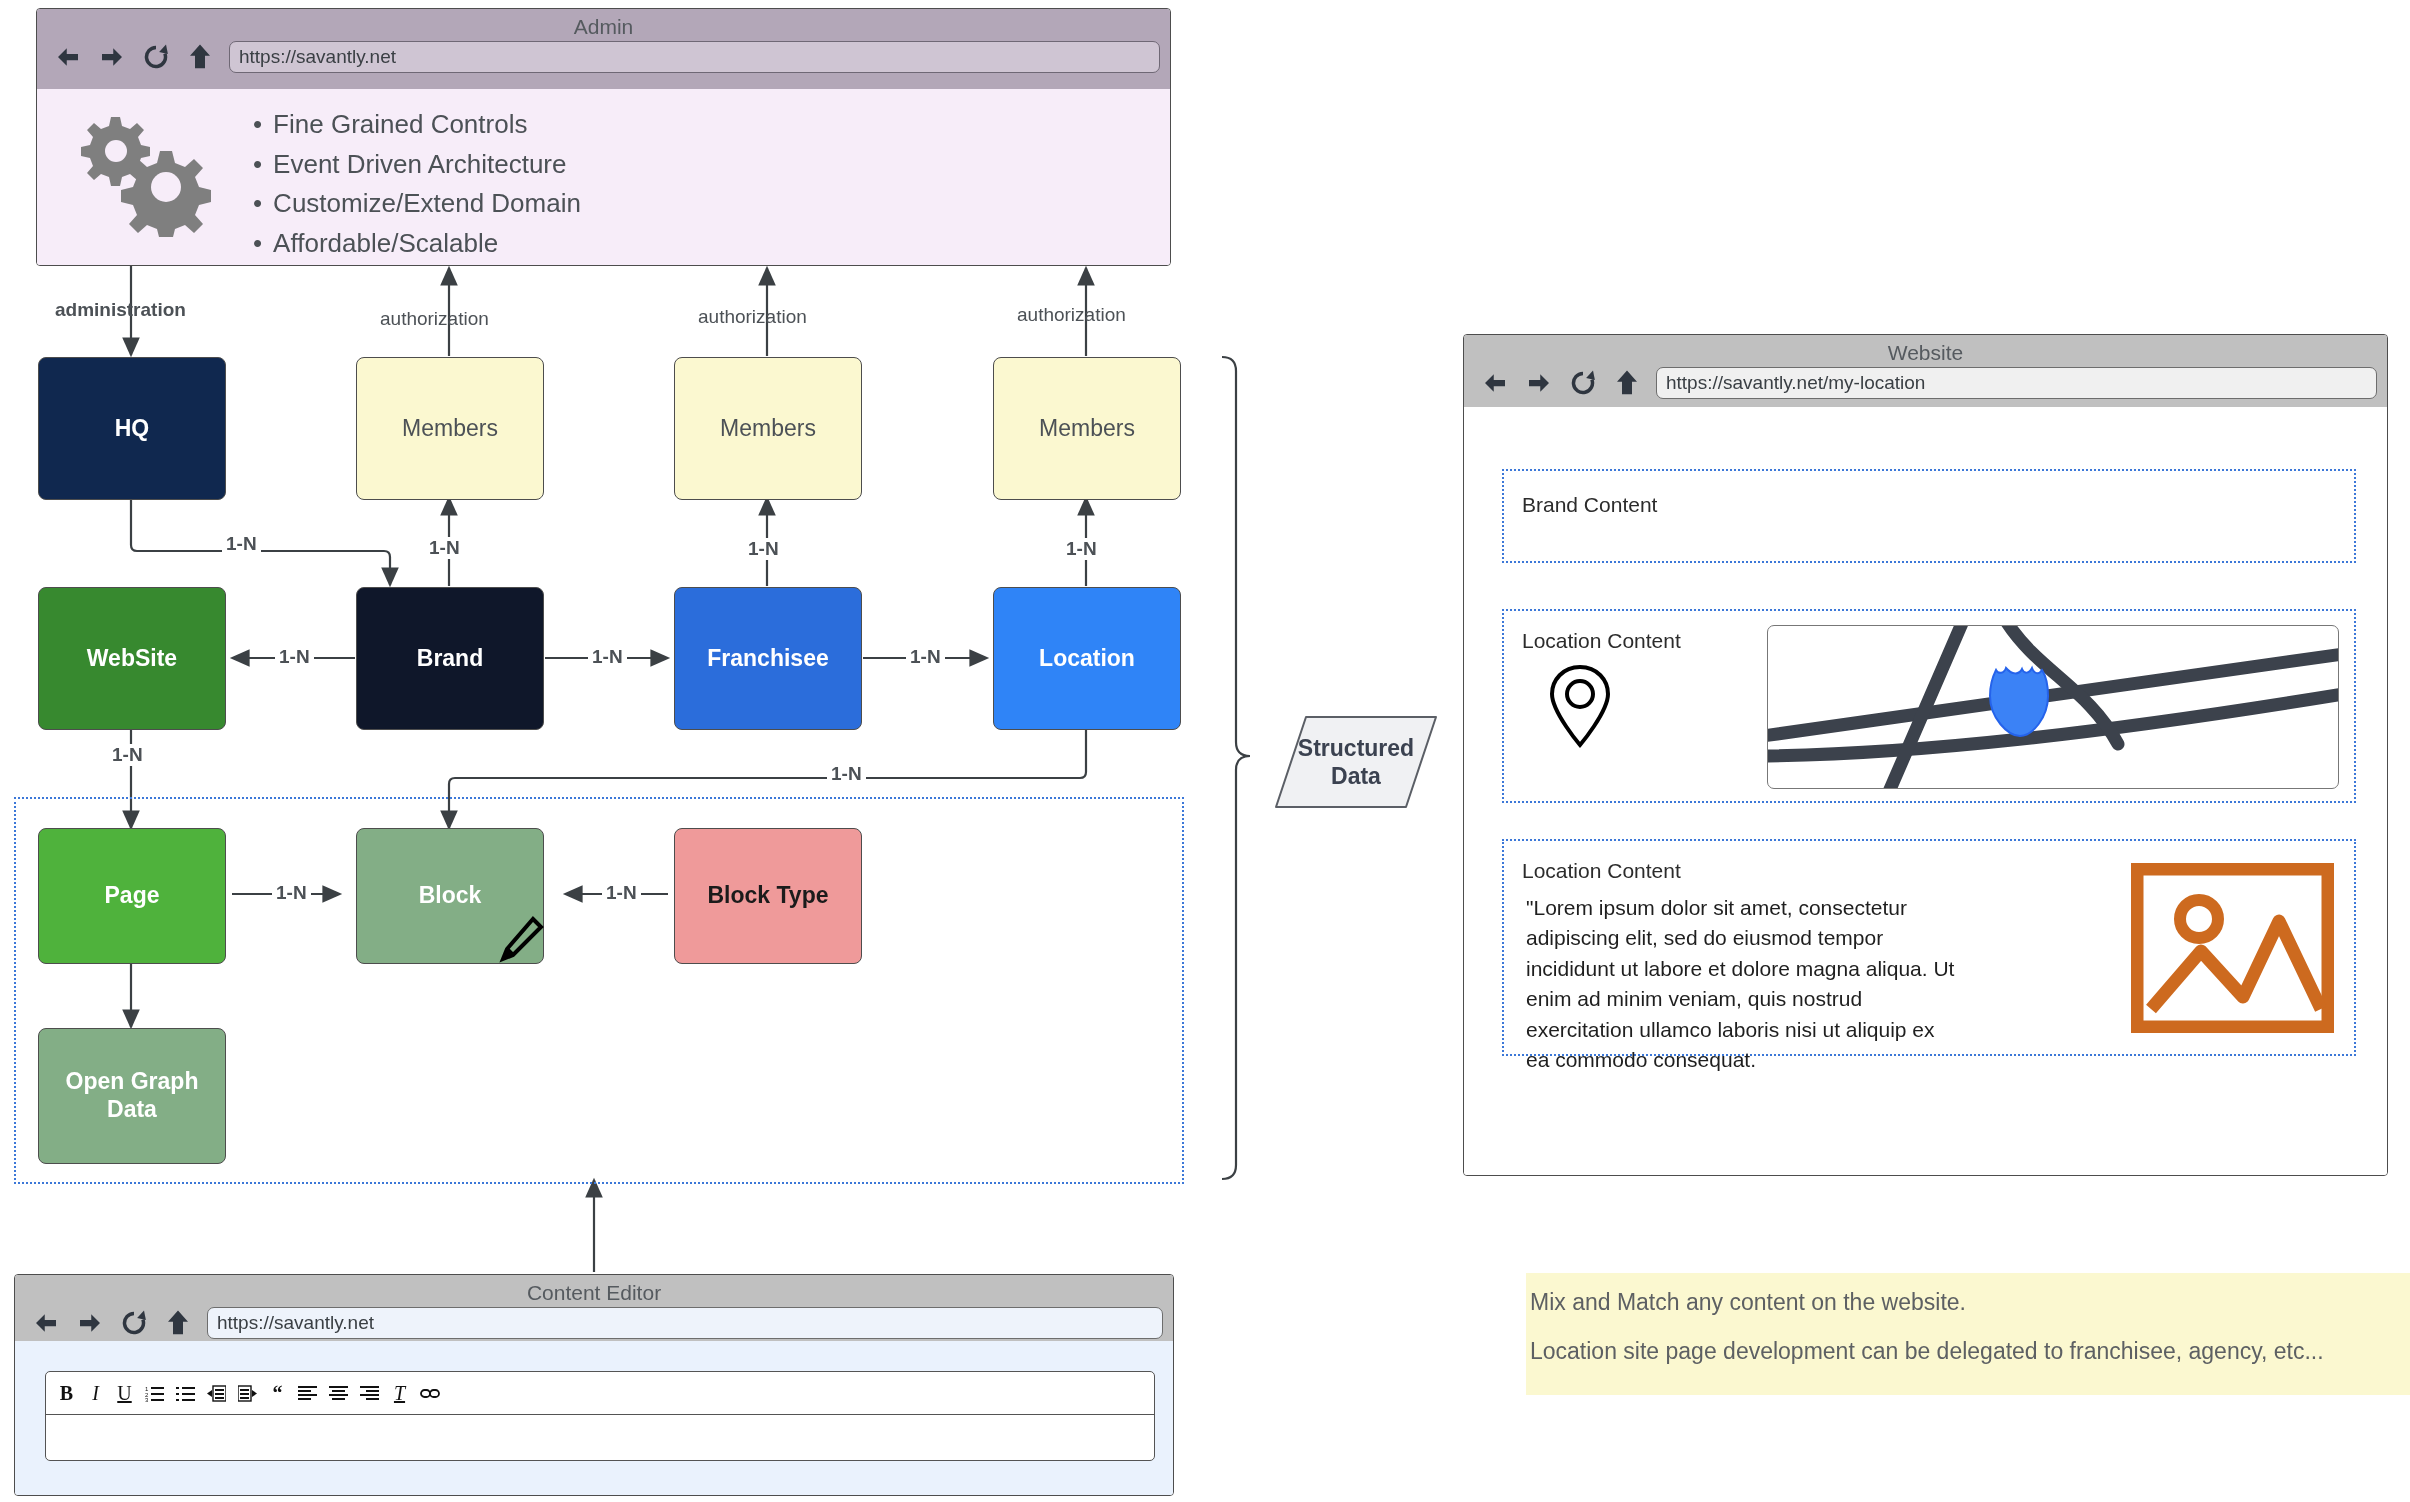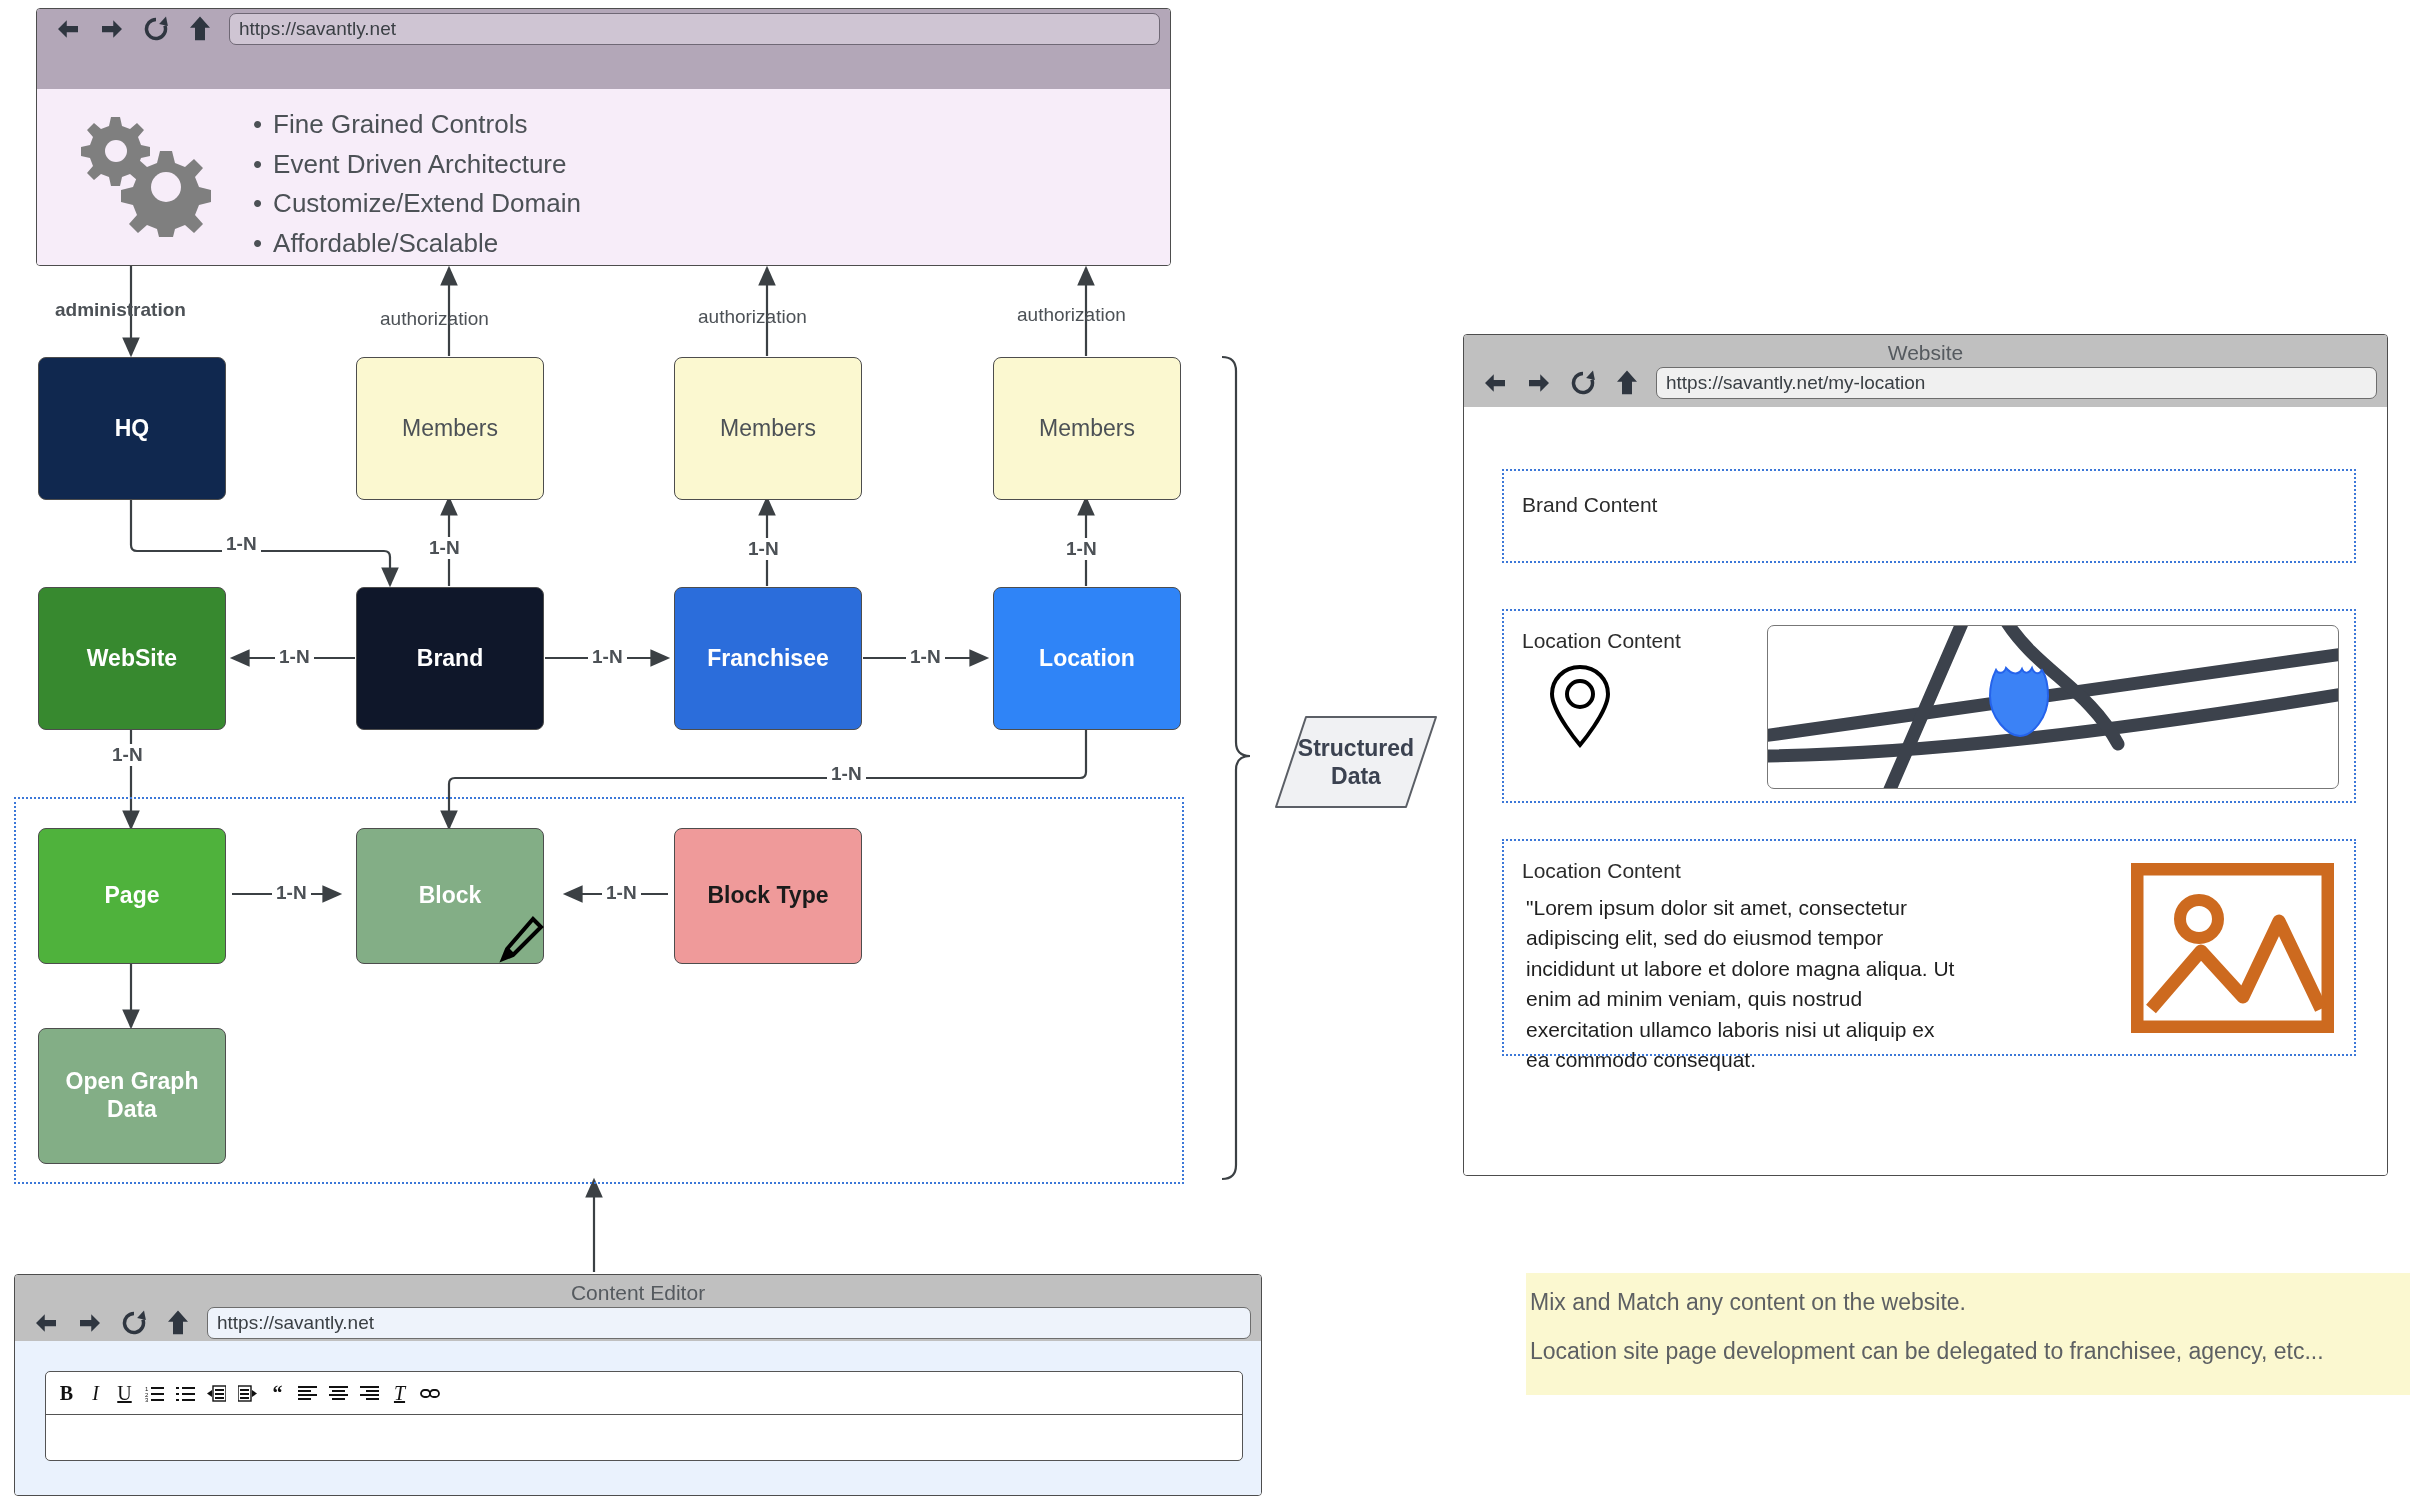--- a/index.html
+++ b/index.html
@@ -32,21 +32,21 @@
 
   
   #website{left:1463px;top:334px;width:925px;height:842px;}
   #website .bw-chrome{background:#c0c0c0;height:72px;}
   #website .bw-url{background:#f0f0f0;border-color:#6d6d6d;}
   .web-body{position:absolute;left:0;right:0;top:72px;bottom:0;background:#fff;border-radius:0 0 3px 3px;}
   .dotbox{position:absolute;border:2px dotted #3c78d8;}
   .dot-label{font-size:21px;color:#2c2c2c;}
 
   
-  #editor{left:14px;top:1274px;width:1248px;height:222px;}
+  #editor{left:14px;top:1274px;width:1160px;height:222px;}
   #editor .bw-chrome{background:#c0c0c0;height:66px;}
   #editor .bw-url{background:#eef3fb;border-color:#6d6d6d;}
   .ed-body{position:absolute;left:0;right:0;top:66px;bottom:0;background:#eaf2fd;border-radius:0 0 3px 3px;}
   .ed-card{position:absolute;left:30px;right:18px;top:30px;height:88px;
            border:1px solid #545454;border-radius:5px;background:#ffffff;}
   .ed-toolbar{height:42px;border-bottom:1px solid #545454;display:flex;align-items:center;
               gap:12px;padding:0 12px;font-size:20px;color:#111;}
   .ed-toolbar .ti{display:inline-flex;align-items:center;justify-content:center;min-width:17px;}
 
   
@@ -111,20 +111,21 @@
     <path d="M131,962 L131,1027" marker-end="url(#ah)"></path>
 
     <path d="M594,1272 L594,1180" marker-end="url(#ah)"></path>
 
     <path d="M1222,357 q14,0 14,14 L1236,742 q0,14 14,14 q-14,0 -14,14 L1236,1165 q0,14 -14,14"></path>
   </g>
 </svg>
 
 <div class="browser abs" id="admin">
   <div class="bw-chrome">
+    <div class="bw-title">Admin</div>
     <div class="bw-navrow">
       <span class="bw-icon">
           <svg viewBox="0 0 24 24">
             <path d="M11 5 L4 12 L11 19 L11 14.5 L20 14.5 L20 9.5 L11 9.5 Z" fill="currentColor"></path>
           </svg>
         </span>
       <span class="bw-icon">
           <svg viewBox="0 0 24 24">
             <path d="M13 5 L20 12 L13 19 L13 14.5 L4 14.5 L4 9.5 L13 9.5 Z" fill="currentColor"></path>
           </svg>

